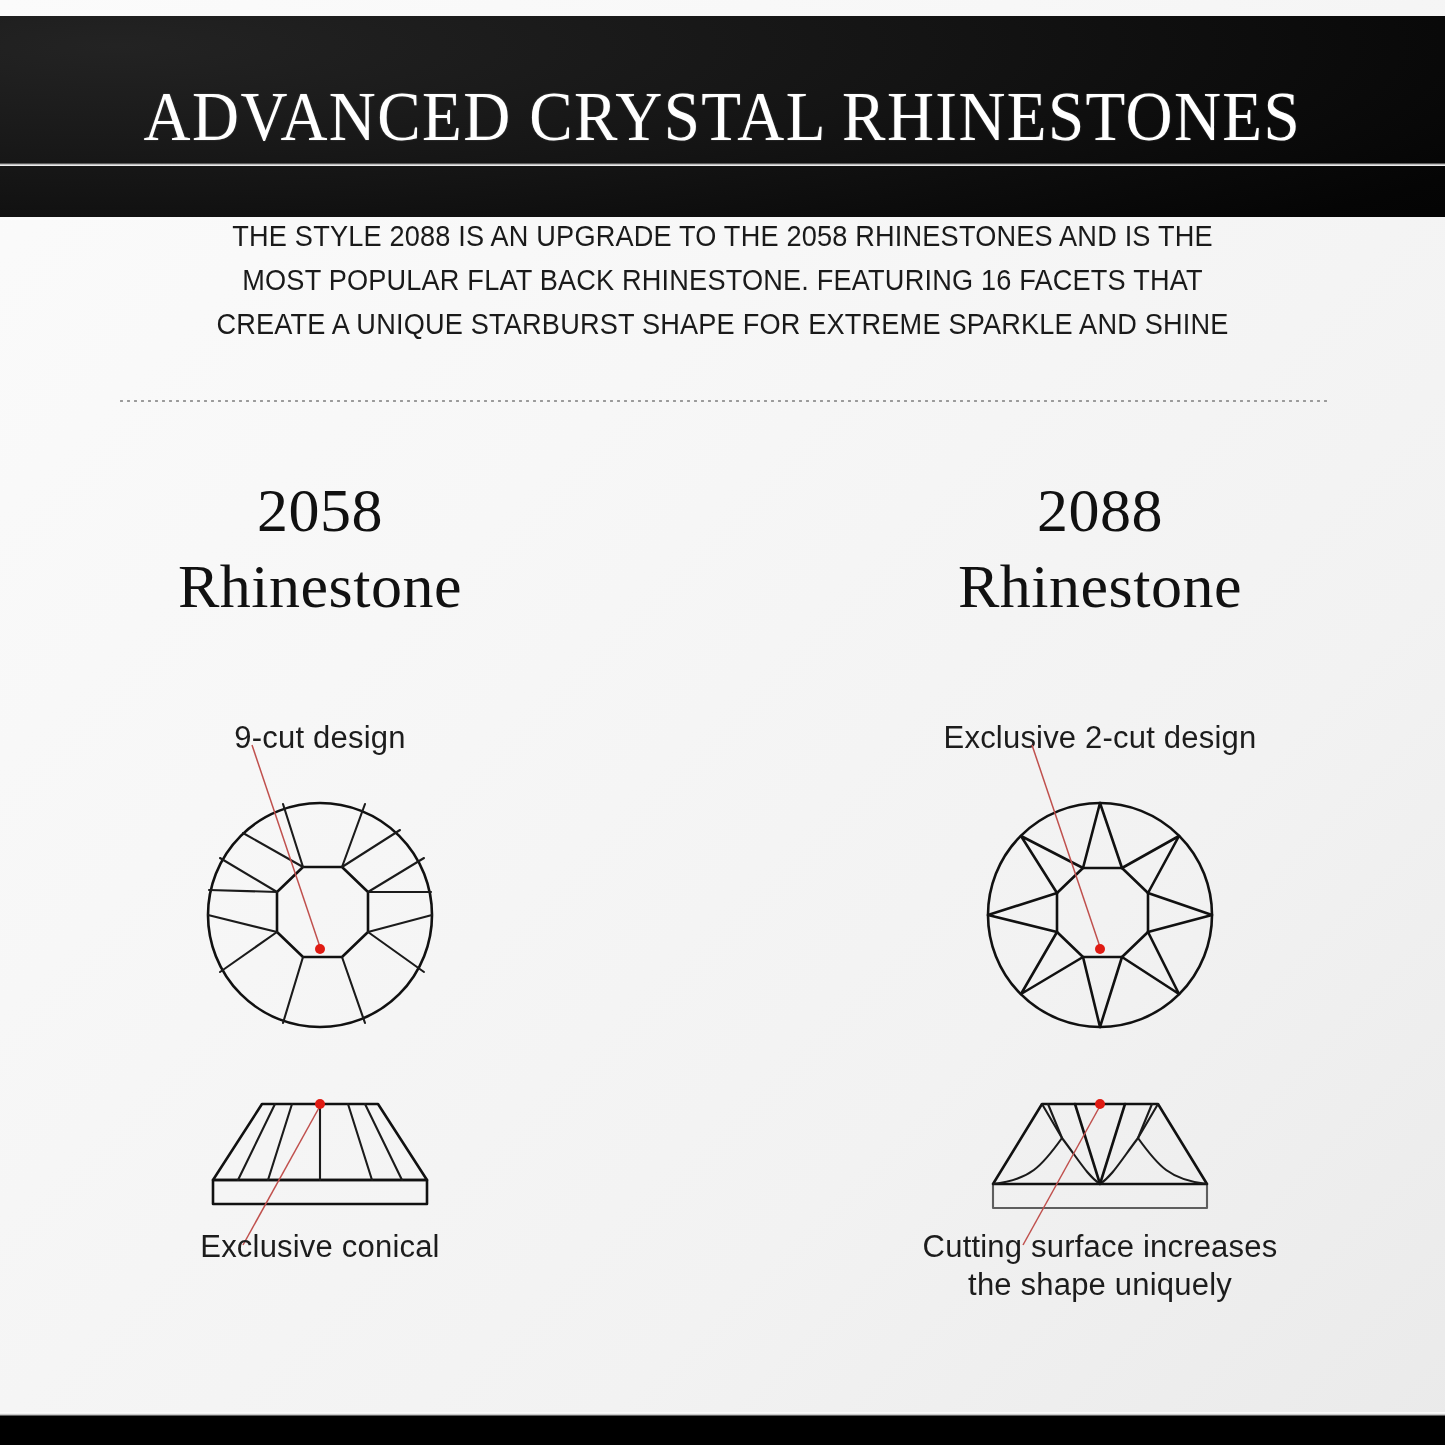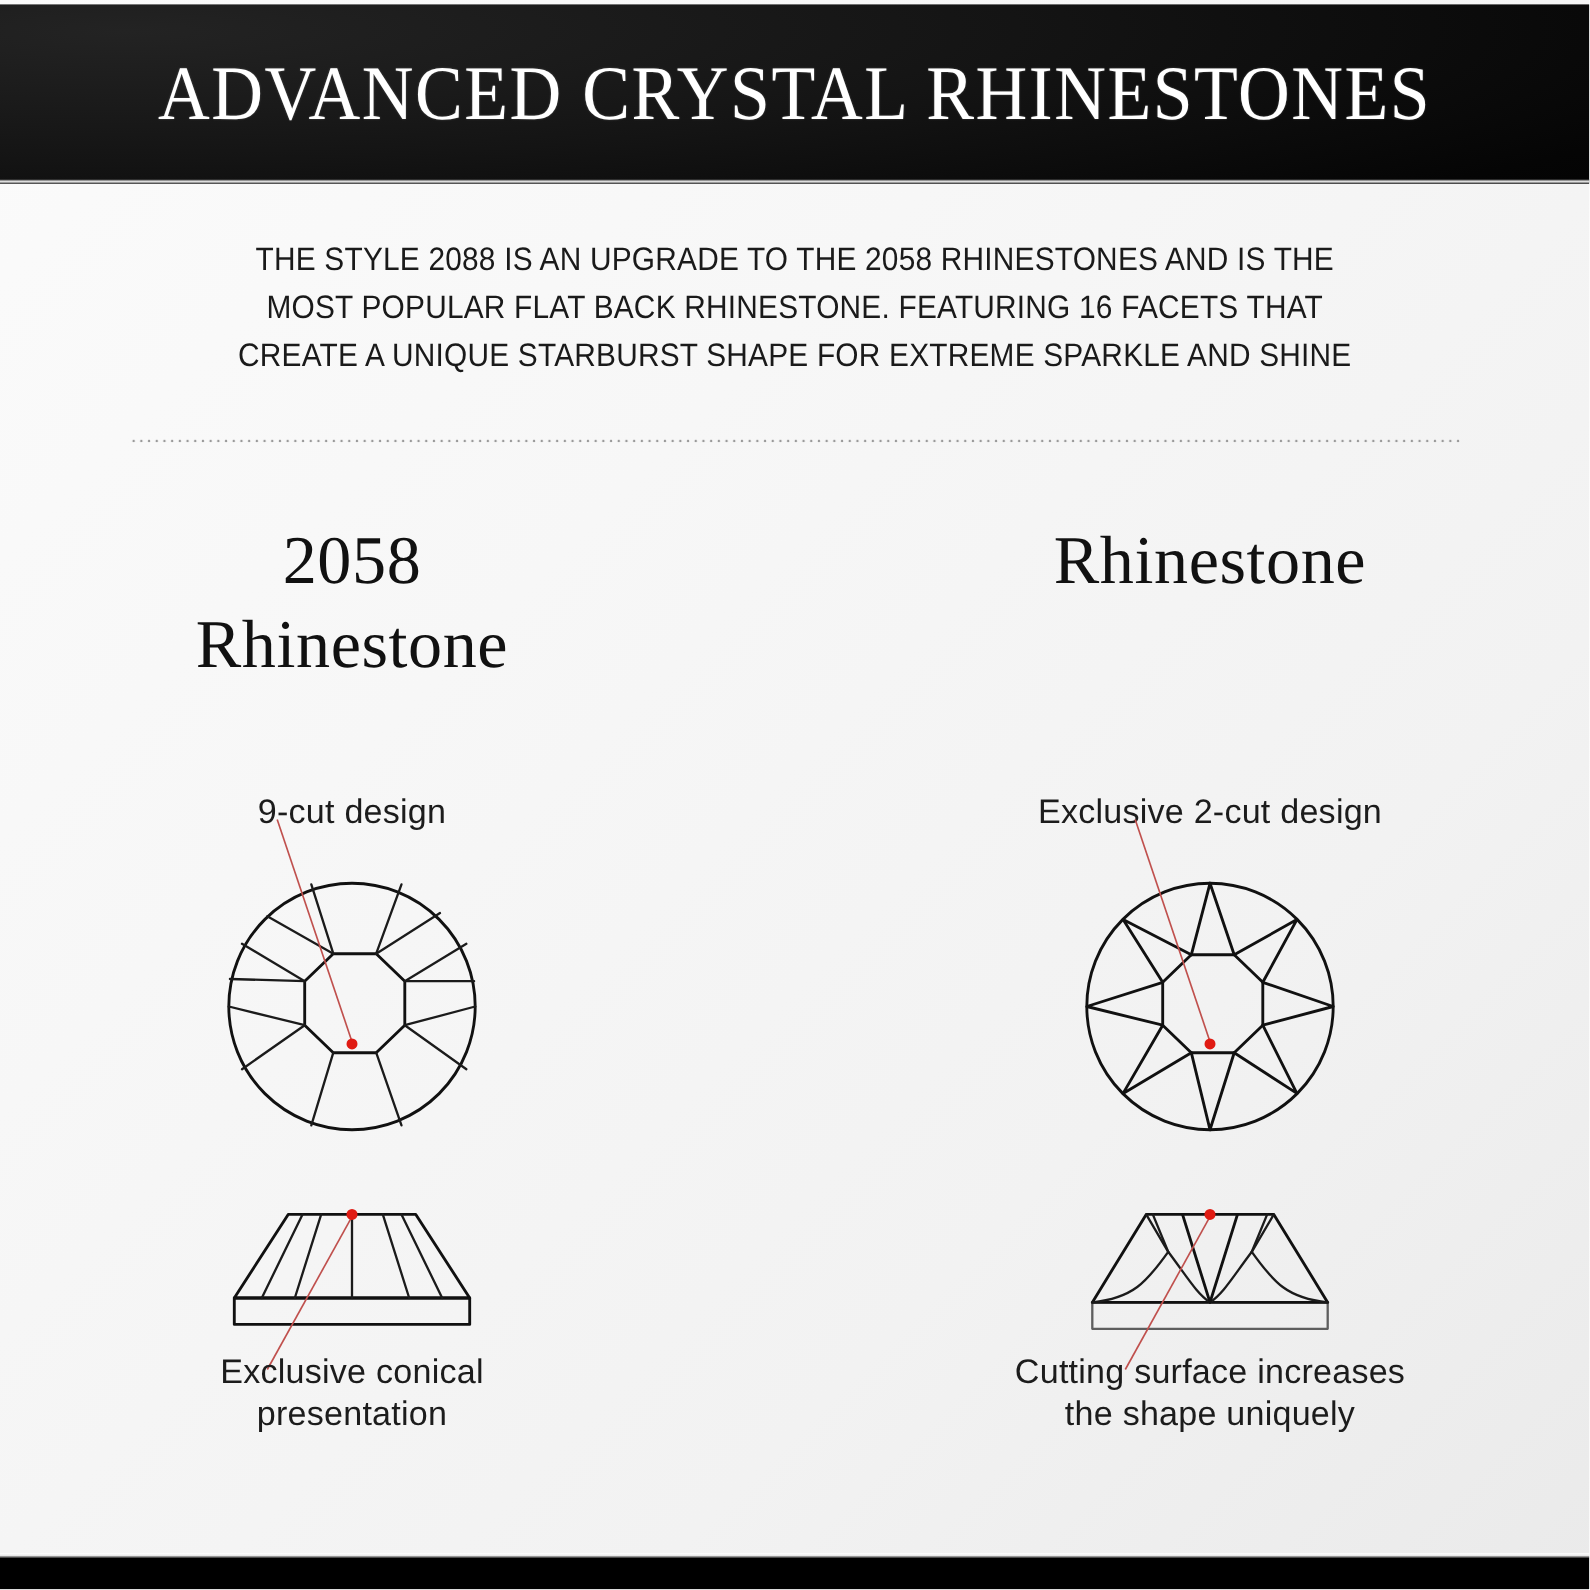--- a/index.html
+++ b/index.html
@@ -19,23 +19,23 @@
     position: relative;
     width: 1445px;
     height: 1445px;
     background: linear-gradient(135deg, #fbfbfb 0%, #f7f7f7 35%, #f2f2f2 70%, #eaeaea 100%);
     overflow: hidden;
   }
 
   
   #header-banner {
     position: absolute;
-    left: 0; top: 4px;
-    width: 1445px;
-    height: 163px;
+    left: 0; top: 16px;
+    width: 1445px;
+    height: 201px;
     background:
       radial-gradient(ellipse 140% 180% at 8% 15%, #232323 0%, #141414 40%, #050505 75%, #000000 100%);
     display: flex;
     align-items: center;
     justify-content: center;
   }
 
   #header-title {
     font-family: "Liberation Serif", serif;
     color: #ffffff;
@@ -232,27 +232,27 @@
         <line class="gem-stroke-thin" x1="348" y1="24" x2="372" y2="100"></line>
         <line class="gem-stroke-thin" x1="365" y1="24" x2="402" y2="100"></line>
 
         <line class="pointer-line" x1="320" y1="26" x2="243" y2="165"></line>
         <circle class="pointer-dot" cx="320" cy="24" r="5"></circle>
       </svg>
     </div>
 
     <div class="caption">
       <div>Exclusive conical</div>
-      <div>presentation</div>
     </div>
   </div>
 
   <div class="column" id="col-right">
 
     <div class="col-title">
+      <span>2088</span>
       <span class="title-line2">Rhinestone</span>
     </div>
 
     <div class="facet-label">Exclusive 2-cut design</div>
 
     <div class="topview-wrap">
       <svg width="640" height="270" viewBox="0 0 640 270">
 
         <circle class="gem-stroke" cx="320" cy="135" r="112"></circle>
 

